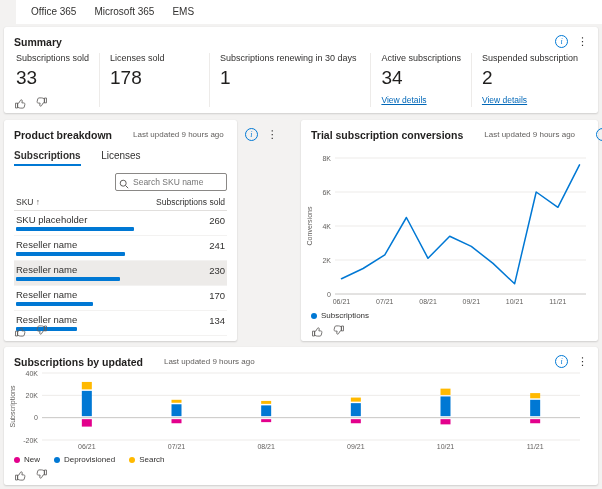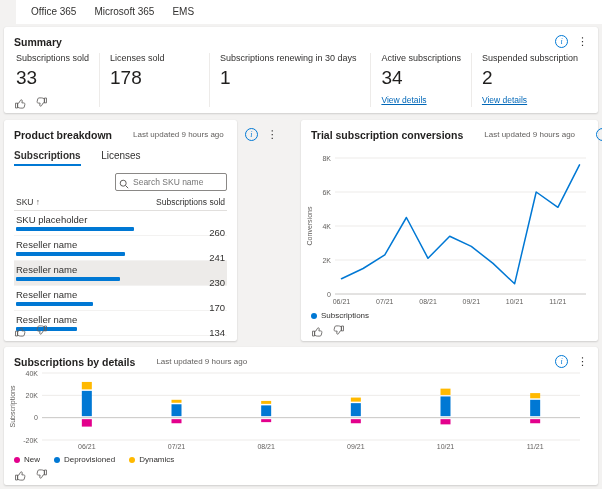--- a/index.html
+++ b/index.html
@@ -52,21 +52,21 @@
   .pb-search input{width:100%;height:18px;box-sizing:border-box;border:1px solid #8a8886;border-radius:2px;
                    font-size:8.5px;padding:0 3px 0 17px;font-family:"Liberation Sans",sans-serif;color:#323130;}
   .search-icon{position:absolute;left:4px;top:4px;}
   .pb-thead{margin-top:6px;display:flex;justify-content:space-between;font-size:8.5px;color:#323130;
             padding:0 2px 3px 2px;border-bottom:1px solid #e1dfdd;}
   .sort-arrow{color:#605e5c;font-size:8.5px;}
   .sku-row{position:relative;height:24px;border-bottom:1px solid #f3f2f1;padding:0 2px;cursor:pointer;}
   .sku-row.selected{background:#edebe9;}
   .sku-name{position:absolute;left:2px;top:3px;font-size:9.5px;color:#323130;}
   .sku-bar{position:absolute;left:2px;top:16px;height:4px;background:#0078d4;border-radius:1px;}
-  .sku-value{position:absolute;right:2px;top:16px;font-size:9.5px;color:#323130;text-align:right;}
+  .sku-value{position:absolute;right:2px;top:4px;font-size:9.5px;color:#323130;text-align:right;}
 
   
   #trial-card{left:301px;top:120px;width:297px;height:221px;}
   #chart-line{position:absolute;left:4px;right:6px;top:30px;height:158px;}
   .legend-row{position:absolute;left:10px;display:flex;gap:14px;align-items:center;}
   #trial-card .legend-row{top:191px;}
   .legend-item{display:flex;align-items:center;gap:4px;font-size:8px;color:#323130;}
   .legend-dot{width:6px;height:6px;border-radius:50%;}
 
   
@@ -250,21 +250,21 @@
       <span class="thumb down">
         <svg viewBox="0 0 14 14" width="12" height="12">
             <path d="M1.8 7.2h2.3v5.6H1.8z M4.3 12l1.8.7c.4.15.9.25 1.4.25h2.9c.75 0 1.4-.5 1.55-1.2l.75-3.2c.2-.85-.45-1.65-1.3-1.65H9.2l.45-2.3c.13-.68-.4-1.3-1.1-1.3-.37 0-.72.19-.92.5L5.5 7.2H4.3z" fill="none" stroke="currentColor" stroke-width="1"></path>
           </svg>
       </span>
     </div>
   </section>
 
   <section class="card" id="status-card">
     <div class="card-header">
-      <span class="card-title">Subscriptions by details</span>
+      <span class="card-title">Subscriptions by updated</span>
       <span class="card-updated">Last updated 9 hours ago</span>
       <span class="header-icons">
         <span class="info-icon">i</span>
         <span class="more-icon">⋮</span>
       </span>
     </div>
     <div id="chart-bar"><svg width="582" height="84">
           <line x1="34" y1="71" x2="572" y2="71" stroke="#edebe9" stroke-width="1"></line>
           <text x="30" y="73.5" text-anchor="end" class="tick">-20K</text>
           <line x1="34" y1="48.66666666666667" x2="572" y2="48.66666666666667" stroke="#c8c6c4" stroke-width="1"></line>
@@ -303,21 +303,21 @@
       <span class="legend-item">
         <span class="legend-dot" style="background: rgb(227, 0, 140);"></span>
         <span>New</span>
       </span>
       <span class="legend-item">
         <span class="legend-dot" style="background: rgb(0, 120, 212);"></span>
         <span>Deprovisioned</span>
       </span>
       <span class="legend-item">
         <span class="legend-dot" style="background: rgb(255, 185, 0);"></span>
-        <span>Dynamics</span>
+        <span>Search</span>
       </span>
     </div>
     <div class="feedback">
       <span class="thumb up">
         <svg viewBox="0 0 14 14" width="12" height="12">
             <path d="M1.8 7.2h2.3v5.6H1.8z M4.3 12l1.8.7c.4.15.9.25 1.4.25h2.9c.75 0 1.4-.5 1.55-1.2l.75-3.2c.2-.85-.45-1.65-1.3-1.65H9.2l.45-2.3c.13-.68-.4-1.3-1.1-1.3-.37 0-.72.19-.92.5L5.5 7.2H4.3z" fill="none" stroke="currentColor" stroke-width="1"></path>
           </svg>
       </span>
       <span class="thumb down">
         <svg viewBox="0 0 14 14" width="12" height="12">

